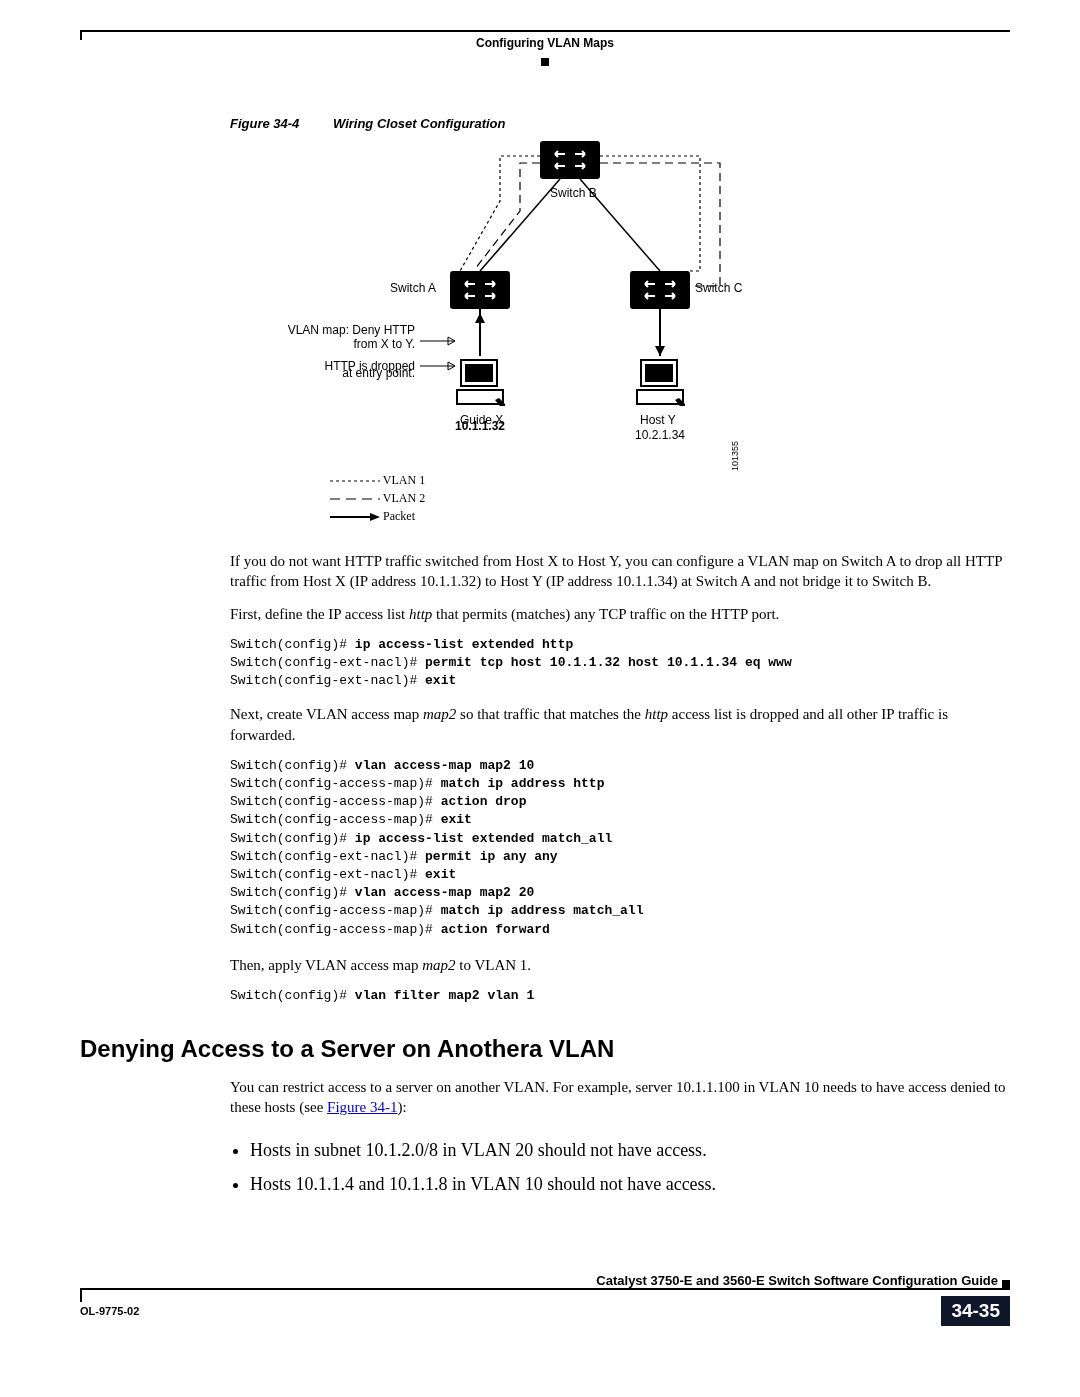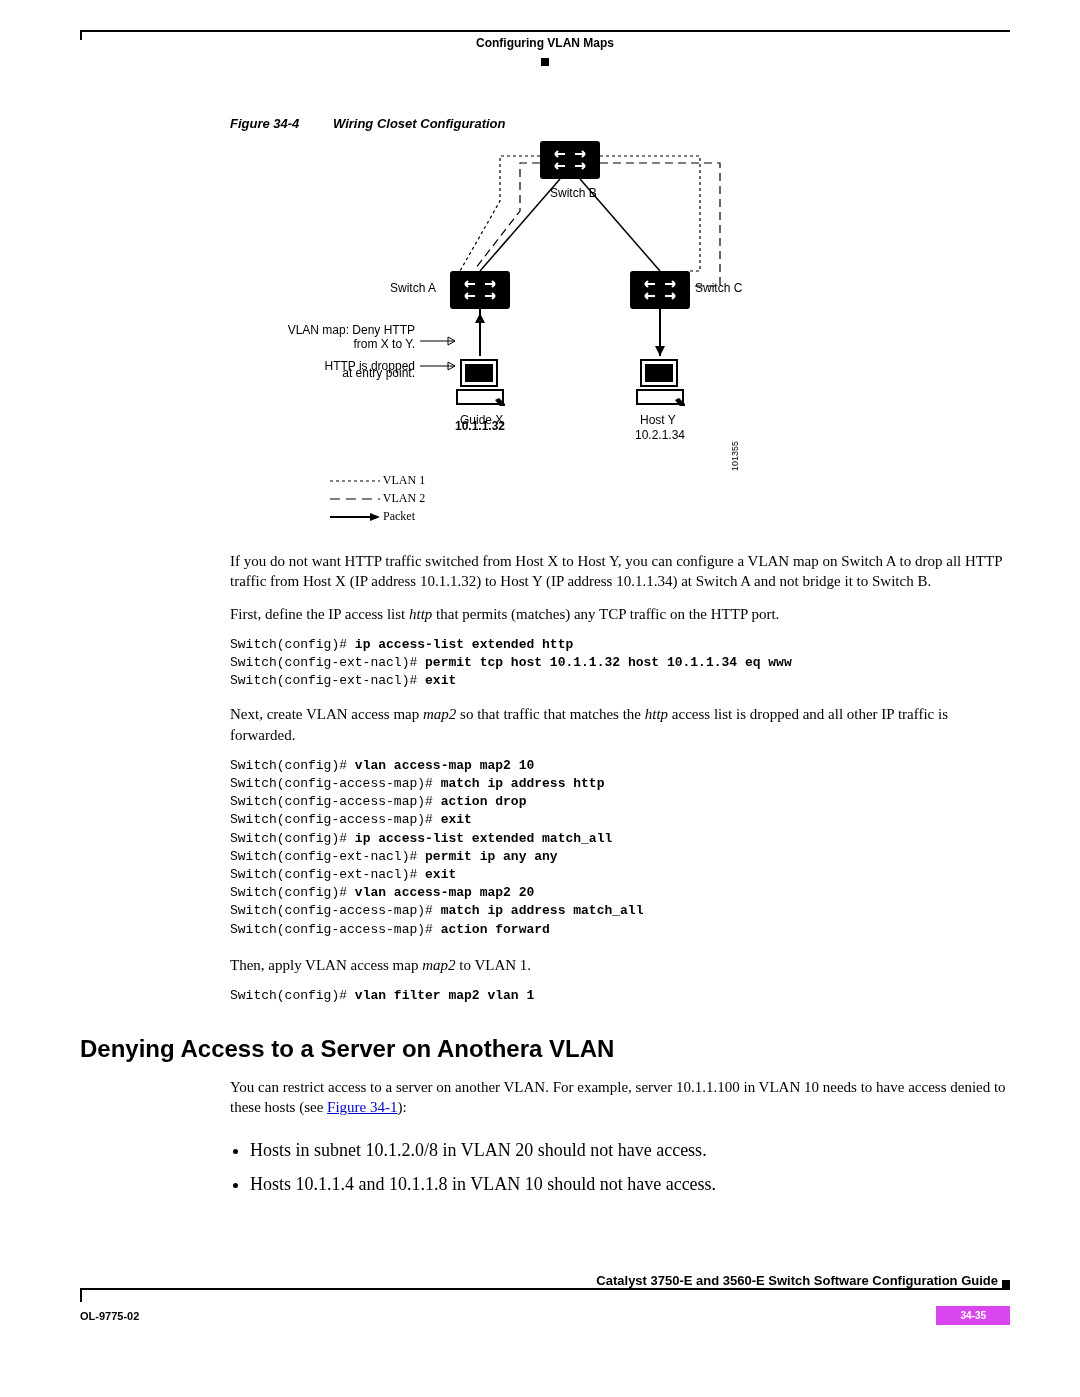--- a/index.html
+++ b/index.html
@@ -130,31 +130,31 @@
   .footer-guide {
     font-family: Arial, Helvetica, sans-serif;
     font-size: 13px;
     font-weight: bold;
     text-align: right;
     margin-top: -16px;
     padding-right: 12px;
   }
   .footer-row {
     display: flex; justify-content: space-between; align-items: center;
-    margin-top: 16px;
+    margin-top: 6px;
   }
   .footer-doc {
     font-family: Arial, Helvetica, sans-serif;
     font-size: 11px; font-weight: bold;
   }
   .page-num {
-    background: #d946ef; color: #fff;
-    font-family: Arial, Helvetica, sans-serif;
-    font-weight: bold; font-size: 10px;
-    padding: 4px 24px;
+    background: #0f172a; color: #fff;
+    font-family: Arial, Helvetica, sans-serif;
+    font-weight: bold; font-size: 19px;
+    padding: 4px 10px;
   }
   .sidecode {
     position:absolute; font-family: Arial, sans-serif; font-size:9px;
     writing-mode: vertical-rl; transform: rotate(180deg);
   }
 </style>
 </head>
 <body>
 
 <div class="page">

